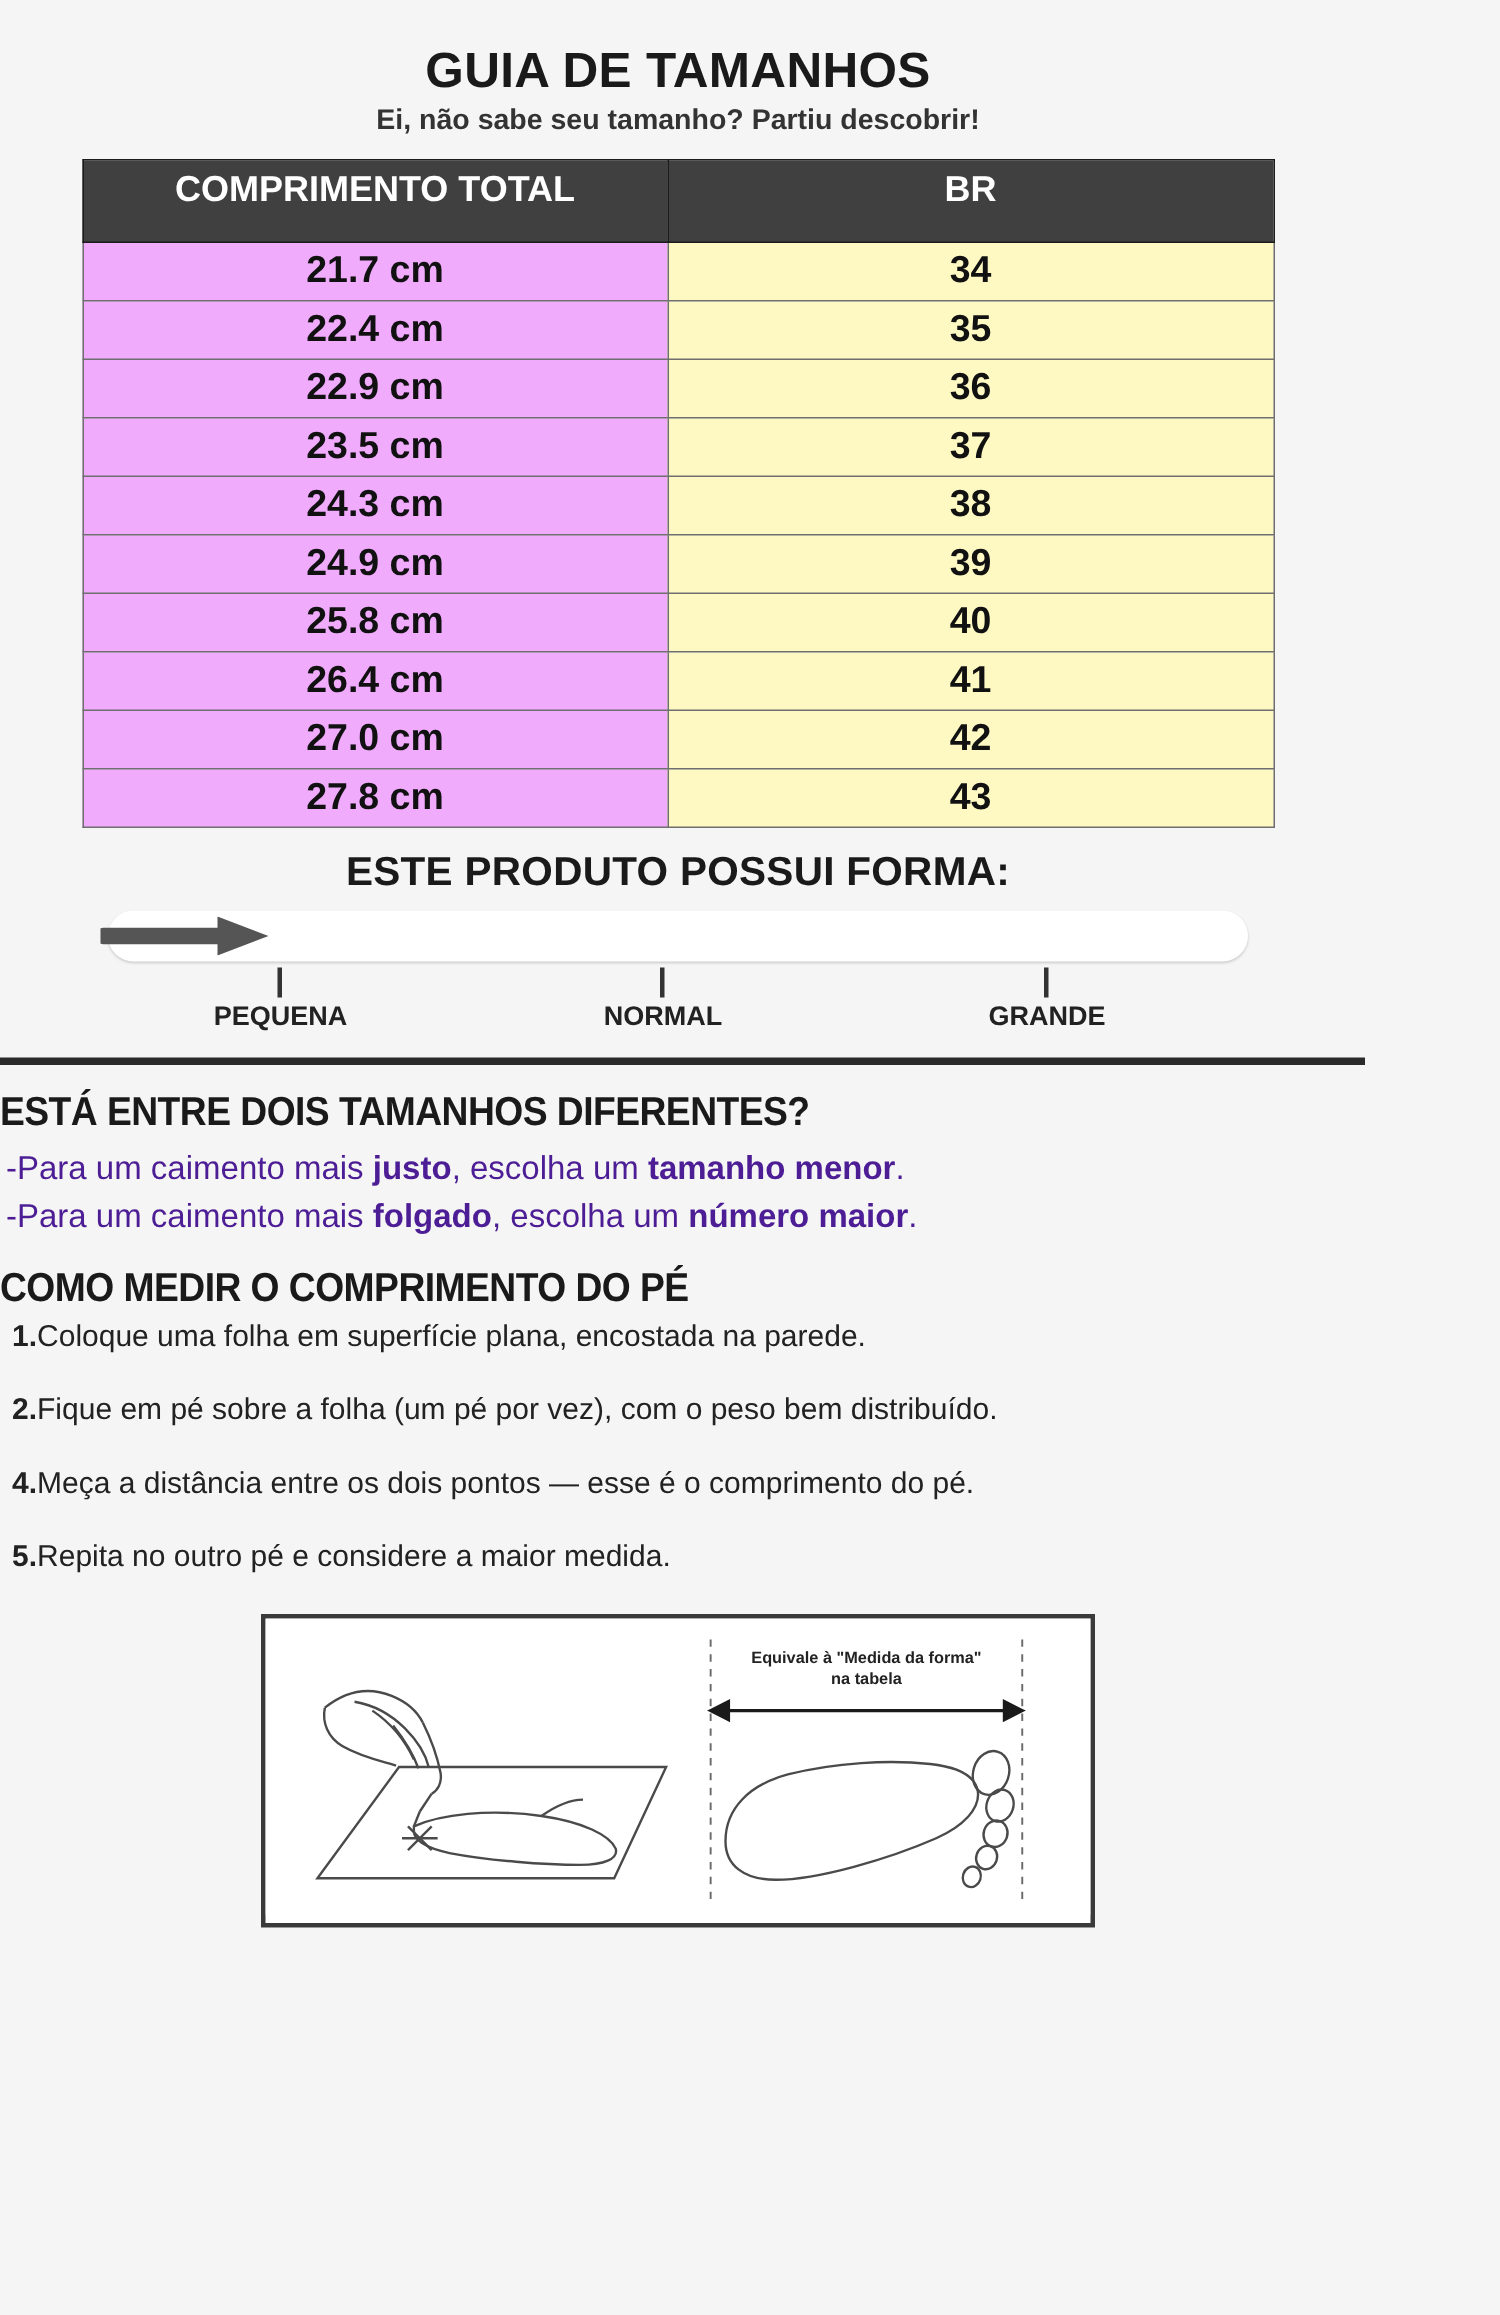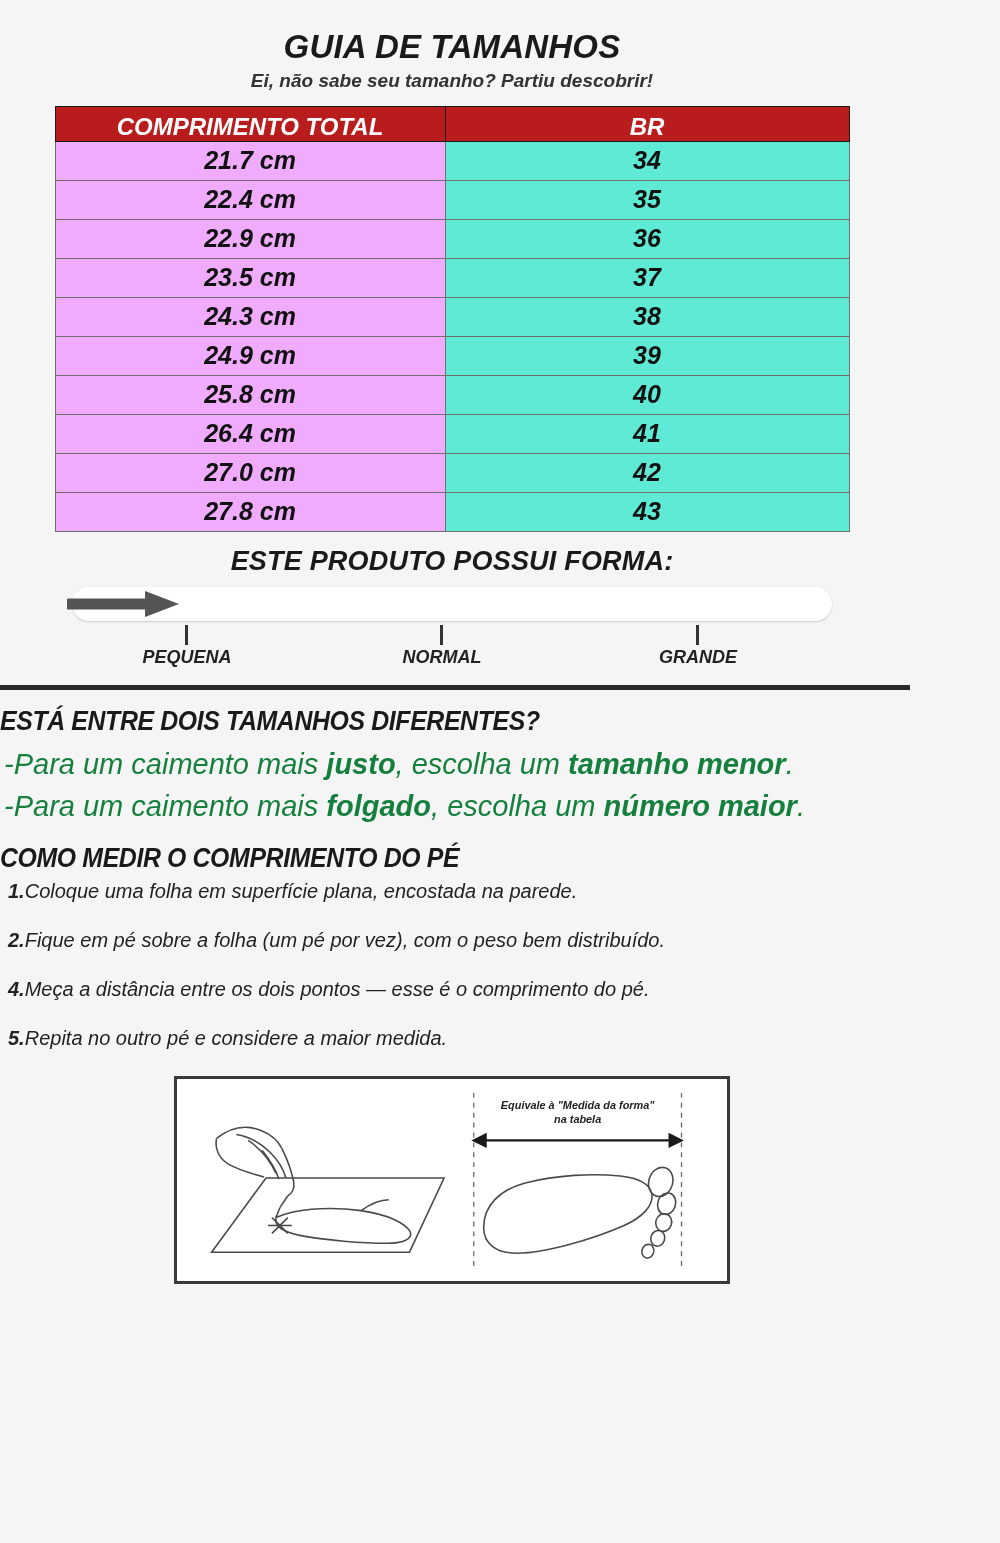--- a/index.html
+++ b/index.html
@@ -11,21 +11,20 @@
     min-height: 1543px;
     background: #f5f5f5;
     font-family: "Liberation Sans", sans-serif;
     color: #1a1a1a;
   }
   .page {
     width: 904px;
     position: relative;
     padding-top: 22px;
     box-sizing: border-box;
-    font-style: italic;
   }
 
   
   .title {
     text-align: center;
     font-size: 33px;
     font-weight: bold;
     letter-spacing: 0.2px;
     margin: 6px 0 4px 0;
   }
@@ -41,42 +40,42 @@
   .table-wrap {
     width: 795px;
     margin: 0 auto;
   }
   table.sizes {
     width: 100%;
     border-collapse: collapse;
     table-layout: fixed;
   }
   table.sizes th {
-    background: #b91c1c;
+    background: #404040;
     color: #ffffff;
     font-size: 24px;
     font-weight: bold;
-    padding: 6px 0 0 0;
+    padding: 6px 0 20px 0;
     text-align: center;
     border: 1px solid #1b1b1b;
   }
   table.sizes th.col-left { width: 49%; }
   table.sizes td {
     text-align: center;
     font-size: 25px;
     font-weight: bold;
     padding: 4px 0 5px 0;
     border: 1px solid #6f6f6f;
   }
   table.sizes td.len {
     background: #f0abfc;
     color: #111;
   }
   table.sizes td.br {
-    background: #5eead4;
+    background: #fef9c3;
     color: #111;
   }
 
   
   .notes {
     width: 795px;
     margin: 10px auto 0 auto;
     padding-left: 90px;
     box-sizing: border-box;
     font-size: 19px;
@@ -158,22 +157,22 @@
   .h2 {
     font-size: 27px;
     font-weight: bold;
     letter-spacing: -0.4px;
     margin: 16px 0 6px 0;
     font-stretch: condensed;
     transform: scaleX(0.92);
     transform-origin: left center;
   }
   .between-lines {
-    font-size: 29px;
-    color: #15803d;
+    font-size: 22px;
+    color: #4c1d95;
     line-height: 1.45;
     padding-left: 4px;
   }
   .between-lines b { font-weight: bold; }
 
   .steps {
     margin-top: 4px;
   }
   .step {
     font-size: 20px;

